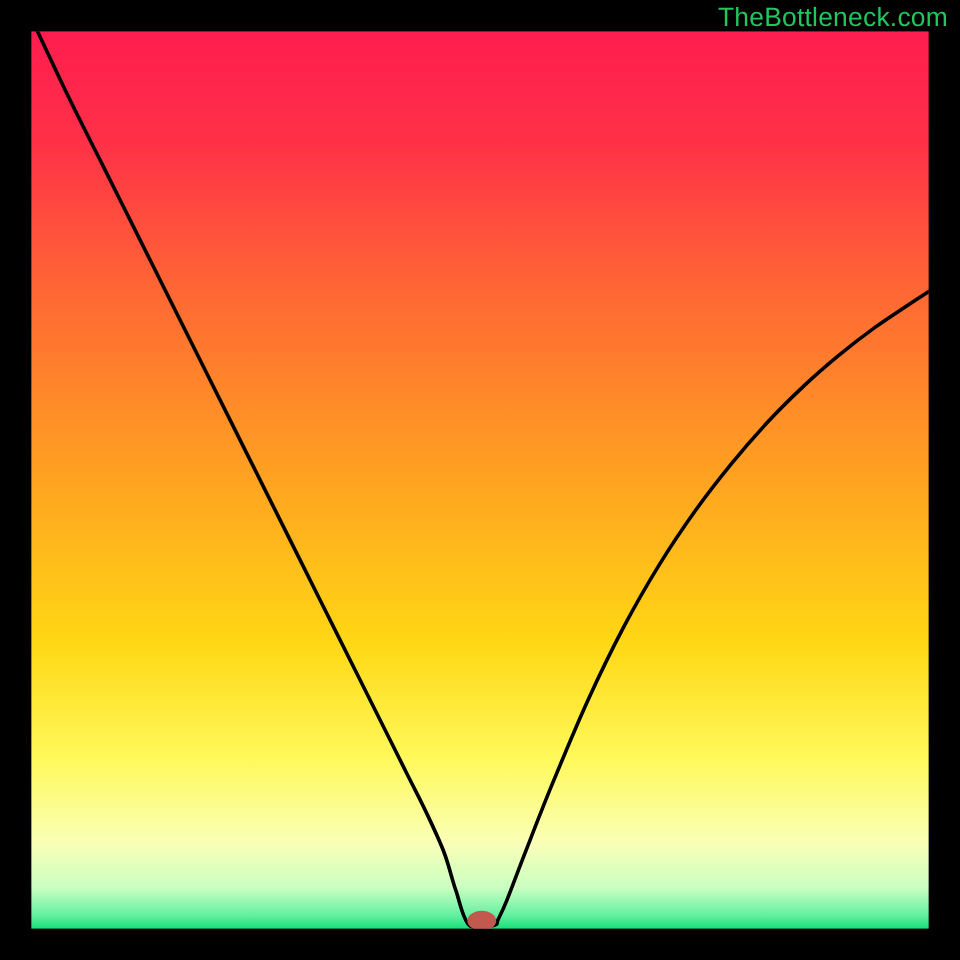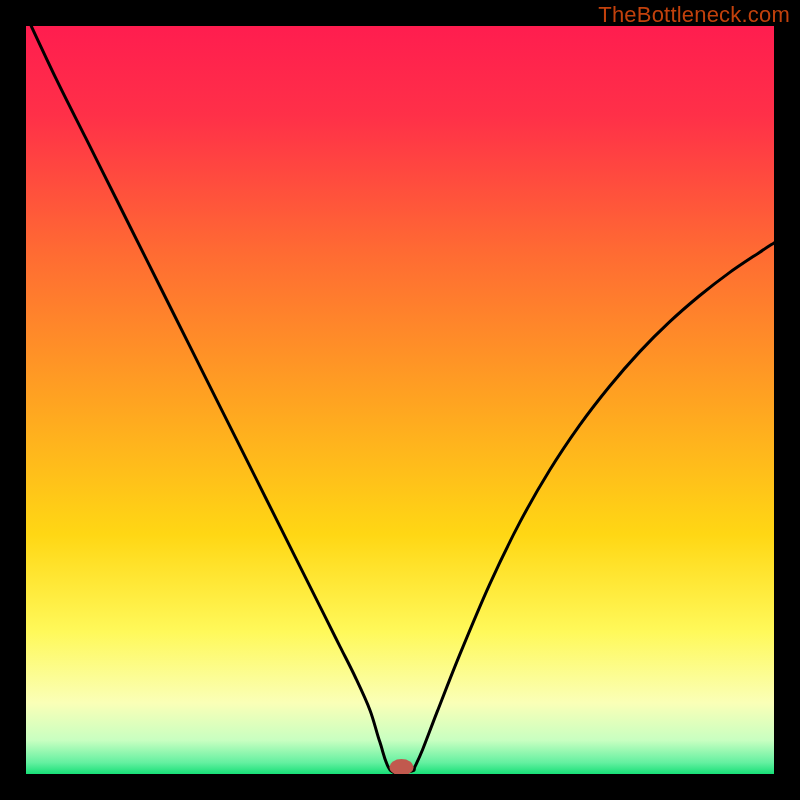--- a/index.html
+++ b/index.html
@@ -21,21 +21,21 @@
     box-sizing: border-box;
   }
   .plot {
     position: absolute;
     box-sizing: border-box;
   }
   .watermark {
     position: absolute;
     top: 2px;
     right: 10px;
-    color: #c2410c;
+    color: #22c55e;
     font-size: 22px;
     font-weight: 500;
     letter-spacing: 0.2px;
     user-select: none;
     margin-left: 37px;
   }
   svg {
     display: block;
   }
 </style>

